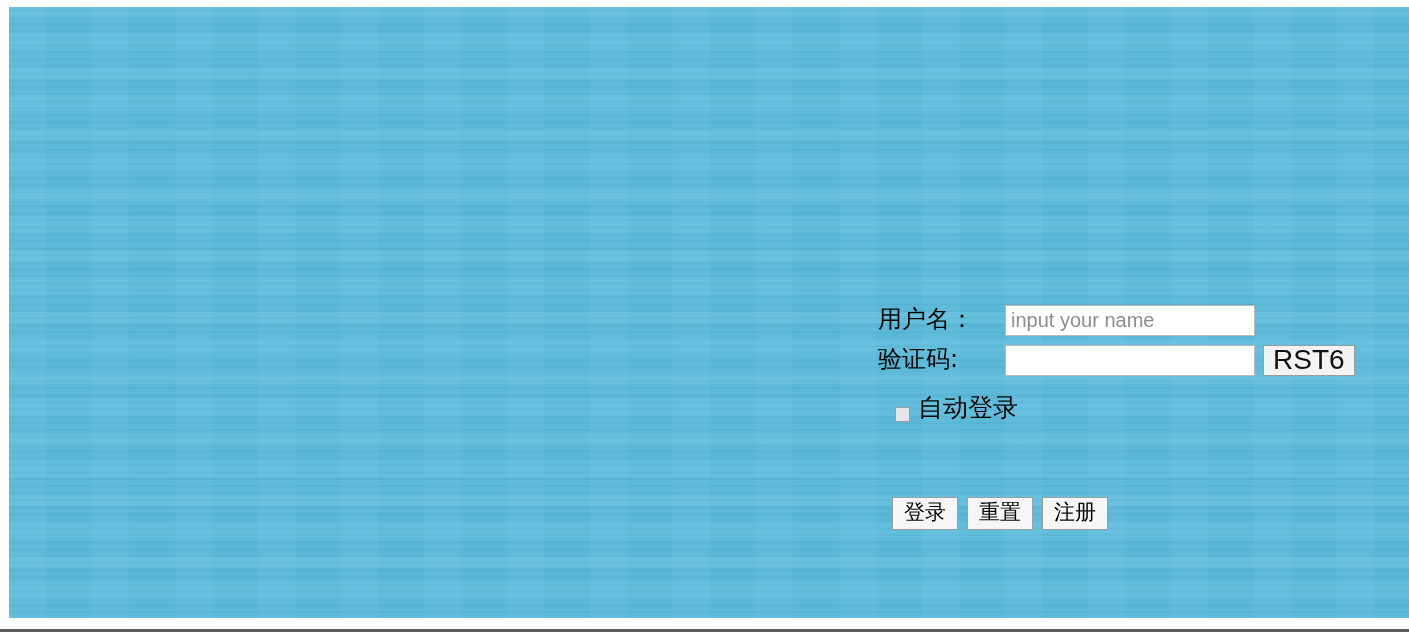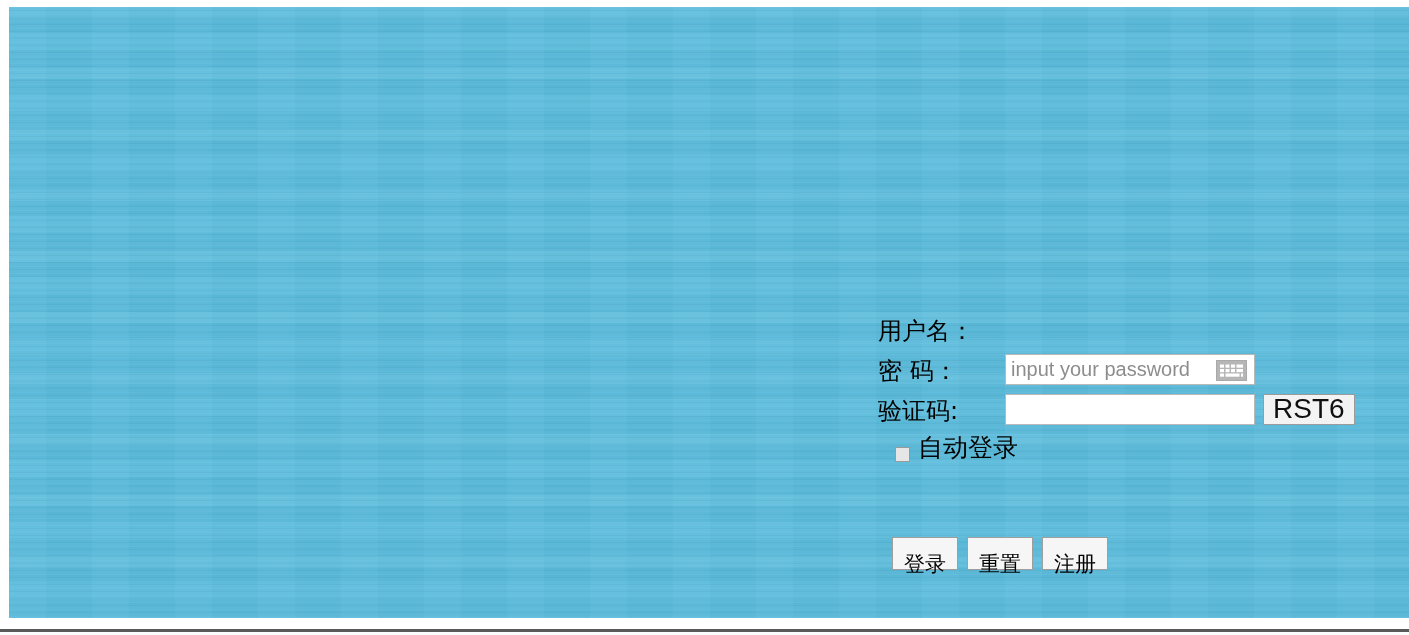--- a/index.html
+++ b/index.html
@@ -79,21 +79,21 @@
   
   .login-form {
     position: absolute;
     left: 869px;
     top: 298px;
     width: 500px;
   }
 
   .form-row {
     display: flex;
-    align-items: flex-end;
+    align-items: flex-start;
     height: 40px;
   }
 
   .field-label {
     width: 127px;
     flex: 0 0 127px;
     font-size: 24px;
     line-height: 28px;
     color: #000000;
     white-space: pre;
@@ -183,21 +183,21 @@
   
   .actions {
     display: flex;
     gap: 9px;
     padding-left: 14px;
     margin-top: 75px;
   }
   .action-btn {
     box-sizing: border-box;
     height: 33px;
-    padding: 12px 11px;
+    padding: 0 11px;
     border: 1px solid #9e9e9e;
     background: #f6f6f6;
     font-size: 21px;
     line-height: 29px;
     color: #000000;
     font-family: "DejaVu Sans", "Liberation Sans", sans-serif;
     cursor: pointer;
     white-space: nowrap;
   }
 </style>
@@ -205,43 +205,25 @@
 <body>
 
 <div class="page-frame">
 
   <div class="login-bg">
 
     <div class="login-form">
 
       <div class="form-row">
         <div class="field-label">用户名：</div>
-      </div>
-
-      <div class="form-row">
-        <div class="field-label">密 码：</div>
         <div class="input-wrap">
-          <input class="text-input" type="text" placeholder="input your password" style="">
-          <span class="kbd-icon">
-            <svg width="29" height="19" viewBox="0 0 29 19" xmlns="http://www.w3.org/2000/svg">
-              <rect x="3" y="3.5" width="4" height="3.2" fill="#ffffff"></rect>
-              <rect x="8.5" y="3.5" width="4" height="3.2" fill="#ffffff"></rect>
-              <rect x="14" y="3.5" width="4" height="3.2" fill="#ffffff"></rect>
-              <rect x="19.5" y="3.5" width="6.5" height="3.2" fill="#ffffff"></rect>
-              <rect x="3" y="8" width="4" height="3.2" fill="#ffffff"></rect>
-              <rect x="8.5" y="8" width="4" height="3.2" fill="#ffffff"></rect>
-              <rect x="14" y="8" width="4" height="3.2" fill="#ffffff"></rect>
-              <rect x="19.5" y="8" width="6.5" height="3.2" fill="#ffffff"></rect>
-              <rect x="3" y="12.5" width="4" height="3.2" fill="#ffffff"></rect>
-              <rect x="8.5" y="12.5" width="14" height="3.2" fill="#ffffff"></rect>
-              <rect x="24" y="12.5" width="2" height="3.2" fill="#ffffff"></rect>
-            </svg>
-          </span>
+          <input class="text-input" type="text" placeholder="input your name" style="">
         </div>
       </div>
+
 
       <div class="form-row">
         <div class="field-label">验证码:</div>
         <div class="input-wrap">
           <input class="text-input" type="text" placeholder="" style="">
         </div>
         <div class="captcha-btn">RST6</div>
       </div>
 
       <div class="autologin-row">

